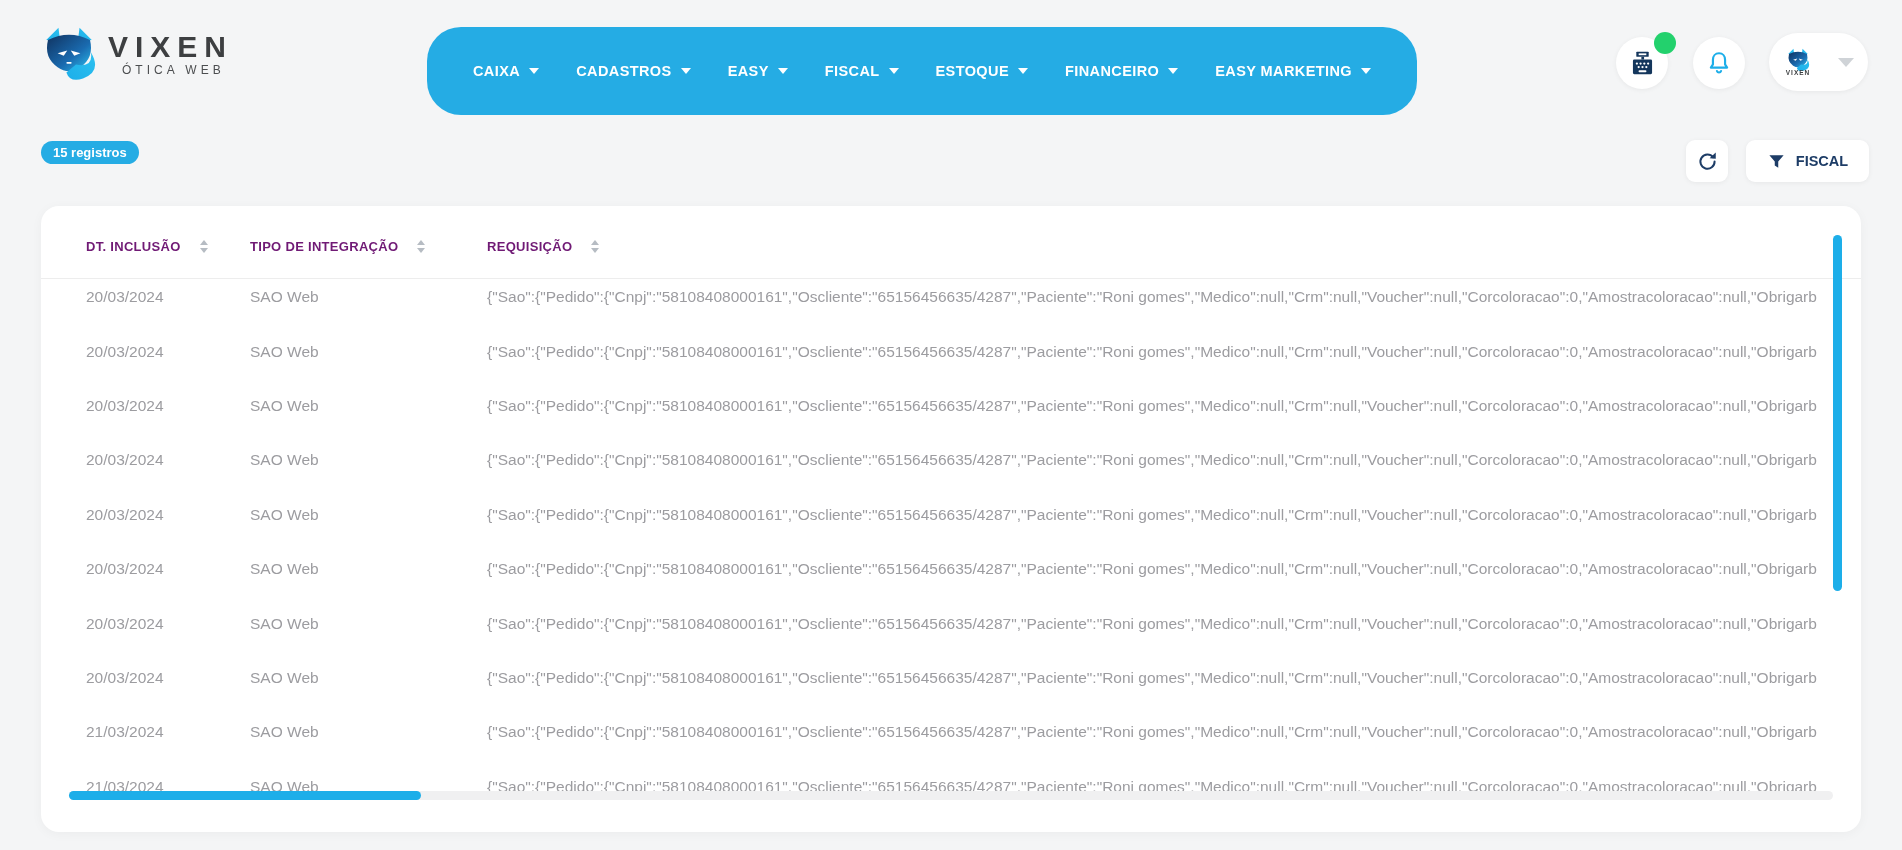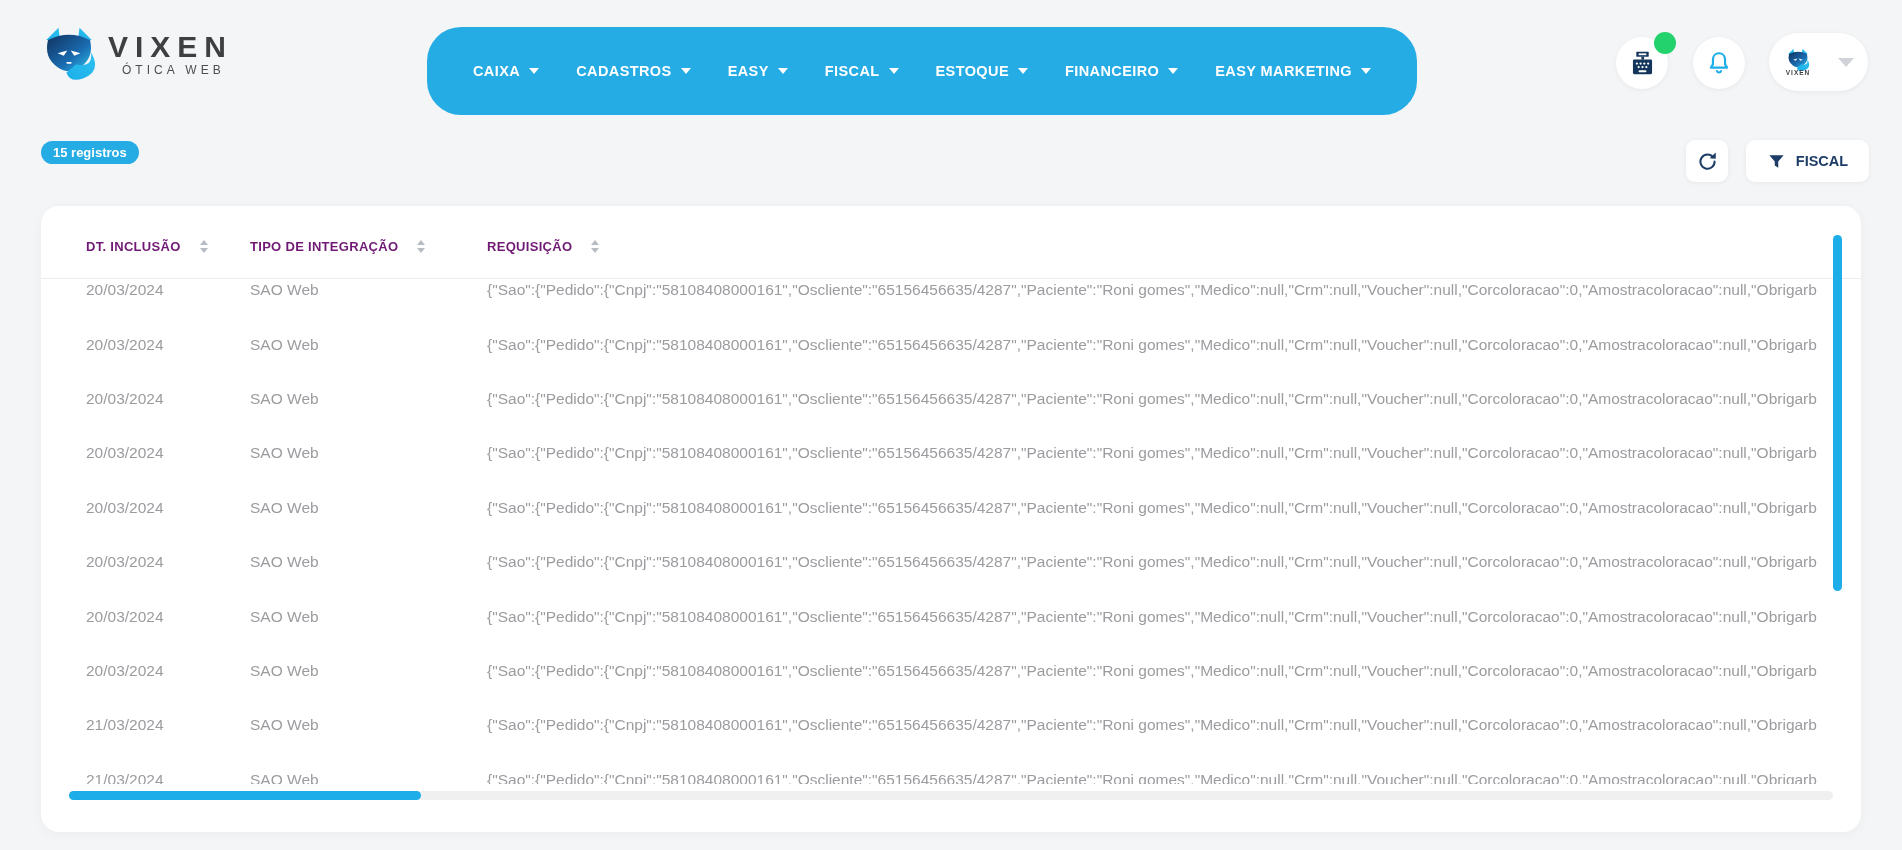--- a/index.html
+++ b/index.html
@@ -76,21 +76,21 @@
   .c-date { width:164px; flex:none; }
   .c-type { width:217px; flex:none; }
   .c-req  { width:1366px; flex:none; overflow:hidden;padding-left:20px; }
   .hlabel { font-size:13px; font-weight:700; color:#701a75; letter-spacing:.3px; white-space:nowrap; }
   .sort { display:flex; flex-direction:column; cursor:pointer; }
   .sort i { display:block; width:0; height:0; border-left:4.5px solid transparent; border-right:4.5px solid transparent; }
   .sort .up { border-bottom:5.5px solid #b6bcc3; margin-bottom:3px; }
   .sort .dn { border-top:5.5px solid #b6bcc3; }
   .thead-divider { position:absolute; left:0; right:0; top:72px; border-top:1px solid #ededed; }
 
-  .tbody { position:absolute; left:45px; top:57px; right:0; height:521px; overflow:hidden; }
+  .tbody { position:absolute; left:45px; top:64px; right:0; height:521px; overflow:hidden; }
   .trow { height:54.4px; display:flex; align-items:center; cursor:pointer; }
   .cell { font-size:15.5px; color:#9c9ca0; white-space:nowrap; }
   .c-req.cell { text-overflow:clip; }
 
   
   .hscroll-track { position:absolute; left:28px; right:28px; top:585px; height:9px; border-radius:5px; background:#f0f0f1; }
   .hscroll-thumb { position:absolute; left:28px; top:585px; width:352px; height:9px; border-radius:5px; background:#1daee9; cursor:grab; }
   .vscroll-thumb { position:absolute; left:1792px; top:29px; width:9px; height:356px; border-radius:5px; background:#1daee9; cursor:grab; }
 </style>
 </head>

